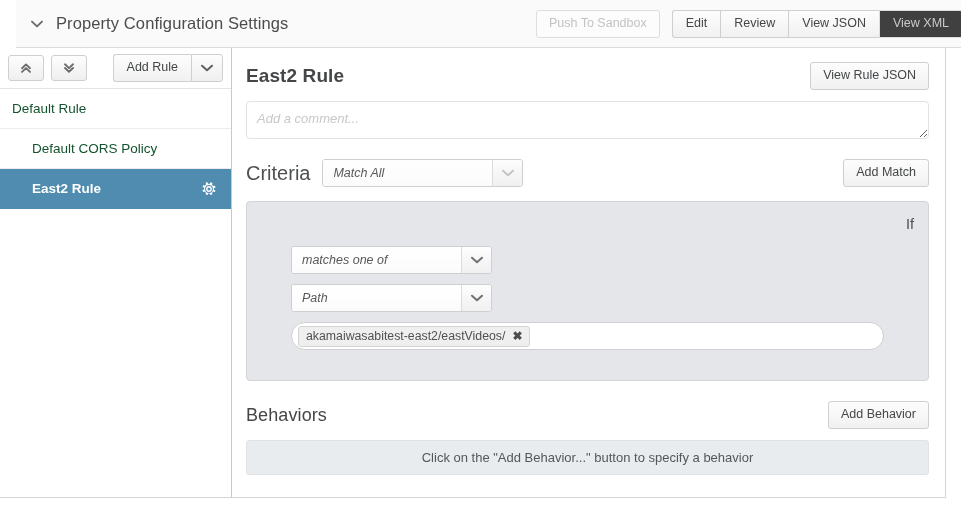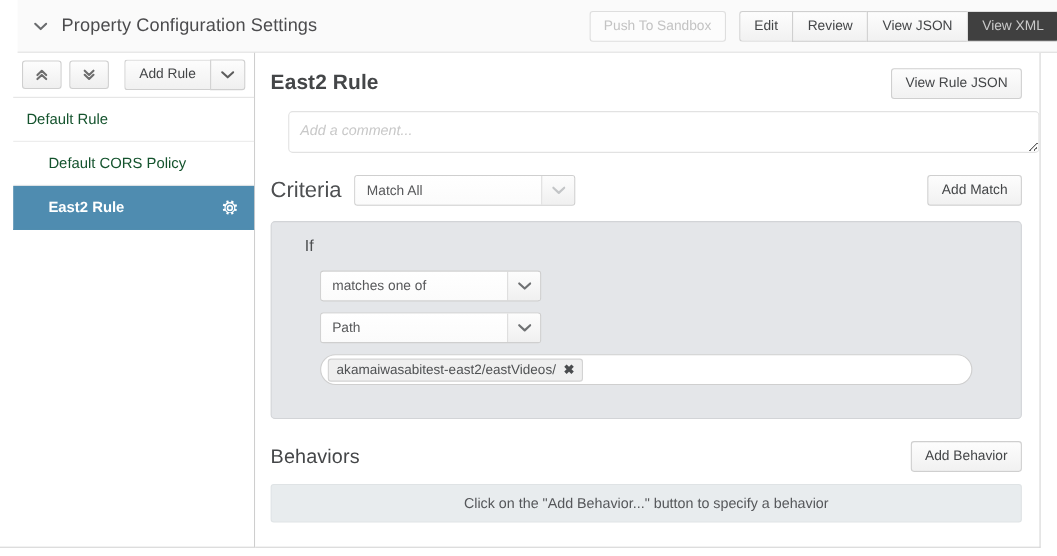--- a/index.html
+++ b/index.html
@@ -106,21 +106,20 @@
   }
 
   .sidebar {
     position: absolute;
     left: 0; top: 0;
     width: 232px;
     height: 450px;
     background: #ffffff;
     border-right: 1px solid #c9c9c9;
     border-bottom: 1px solid #d5d5d5;
-    padding-left: 12px;
   }
   .sidebar-toolbar {
     height: 41px;
     display: flex;
     align-items: center;
     padding: 0 8px;
     border-bottom: 1px solid #e4e4e4;
   }
   .icon-btn {
     width: 36px; height: 26px;
@@ -209,21 +208,20 @@
     border: 1px solid #e2e2e2;
     border-radius: 4px;
     background: #ffffff;
     color: #c8c8c8;
     font-style: italic;
     font-size: 13px;
     font-family: "Liberation Sans", sans-serif;
     padding: 9px 10px;
     resize: vertical;
     outline: none;
-    margin-left: 16px;
   }
   .comment-box::placeholder { color: #c8c8c8; font-style: italic; }
 
   .criteria-row {
     display: flex;
     align-items: center;
     margin-top: 20px;
   }
   .criteria-label {
     font-size: 20px;
@@ -254,35 +252,36 @@
   .sel .sel-caret {
     width: 30px;
     display: flex;
     align-items: center;
     justify-content: center;
     border-left: 1px solid #dcdcdc;
     background: linear-gradient(to bottom, #fdfdfd 0%, #f0f0f0 100%);
     color: #6f7173;
   }
   .sel.light .sel-caret { color: #c3c5c7; }
-  .sel.w190 { width: 201px; }
+  .sel.w190 { width: 201px; font-style: italic; }
   .sel.w190 .sel-value { flex: 1 1 auto; }
 
   .if-panel {
     margin-top: 14px;
     background: #e4e6e9;
     border: 1px solid #d2d4d7;
     border-radius: 4px;
     padding: 12px 14px 20px;
     height: 180px;
   }
   .if-label {
     font-size: 14.5px;
     color: #4d4f51;
     margin: 2px 0 14px 16px;
+    text-align: right;
   }
   .if-inner { padding-left: 30px; padding-right: 30px; }
   .if-row { margin-bottom: 10px; }
 
   .tag-field {
     display: flex;
     align-items: center;
     height: 28px;
     background: #ffffff;
     border: 1px solid #cfcfcf;

